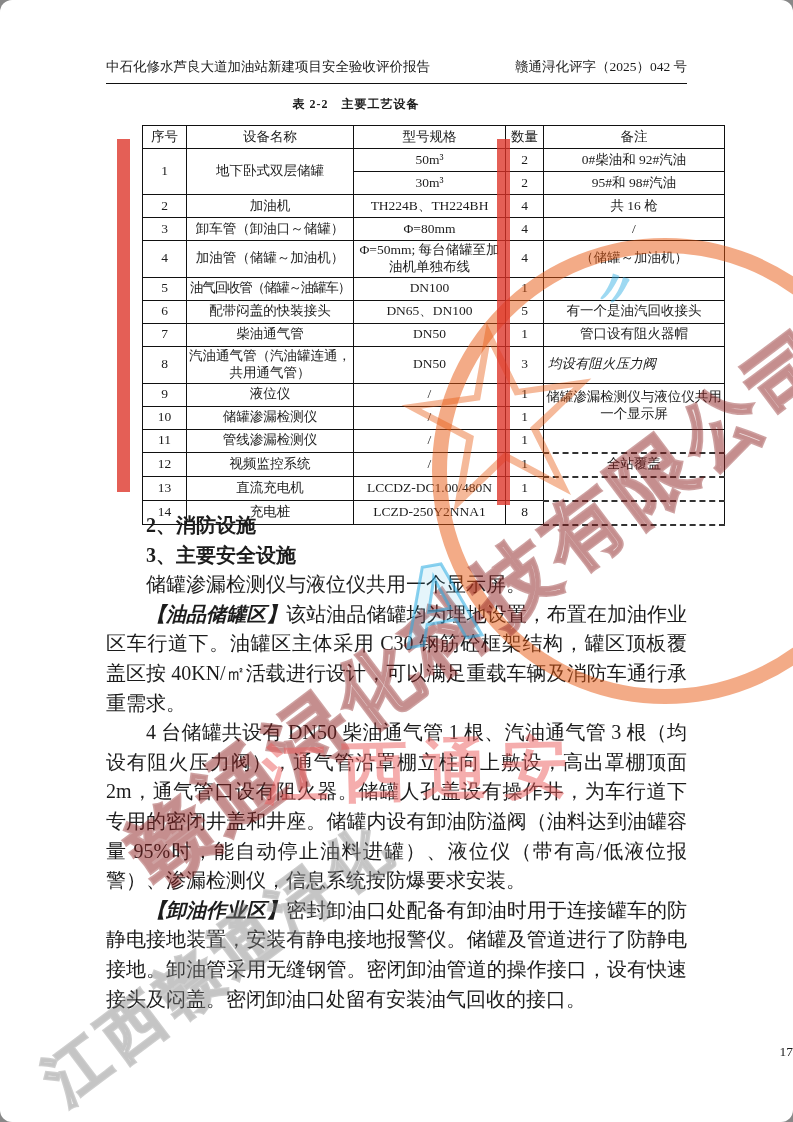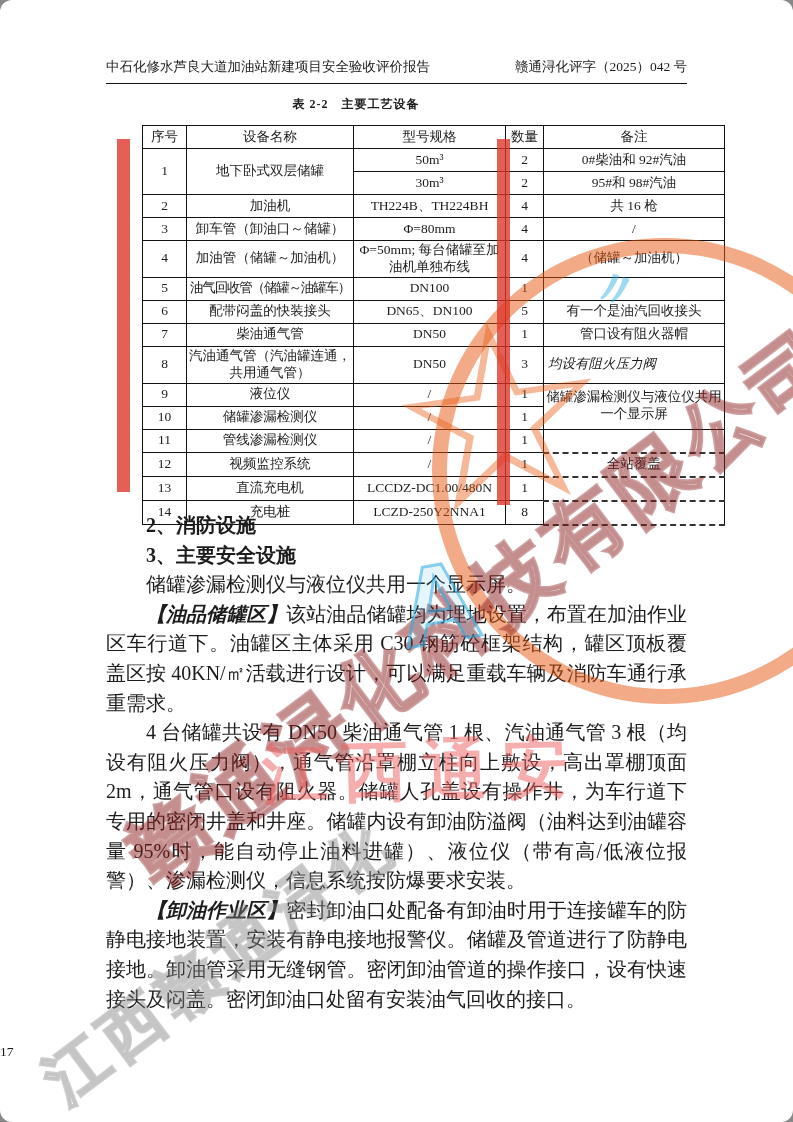--- a/index.html
+++ b/index.html
@@ -37,21 +37,21 @@
   .sections{
     position:absolute; left:106px; top:511px; width:581px;
     font-size:20px; line-height:29.6px; text-align:justify;
   }
   .sections .heading{font-weight:bold; text-indent:2em;}
   .sections p{margin:0; text-indent:2em;}
   .sections .lead{font-weight:bold;font-style:italic;}
   
   .pageno{
     position:absolute; left:0; top:1044px; width:793px;
-    text-align:left; font-size:13.5px;
+    text-align:right; font-size:13.5px;
   }
   
   .wm{position:absolute; pointer-events:none; z-index:6;}
   .wm-circle{
     left:432px; top:238px; width:436px; height:436px; border-radius:50%;
     border:15px solid rgba(232,87,15,0.50);
   }
   .wm-star{
     left:388px; top:292px; font-size:250px; line-height:1;
     color:rgba(232,87,15,0.42); font-family:"DejaVu Sans",sans-serif;

